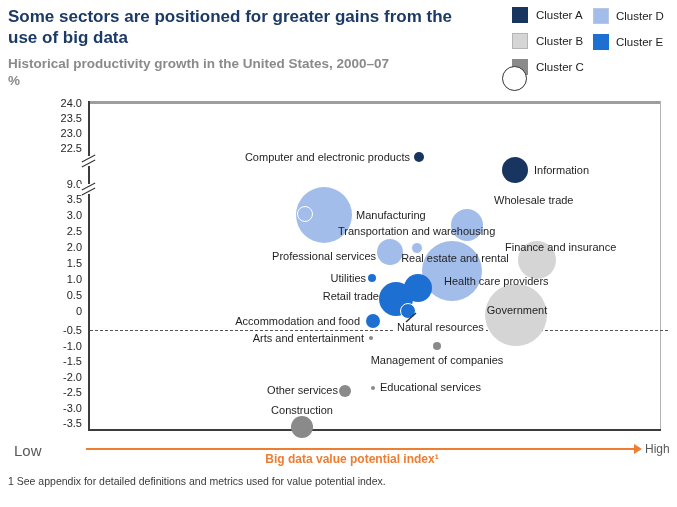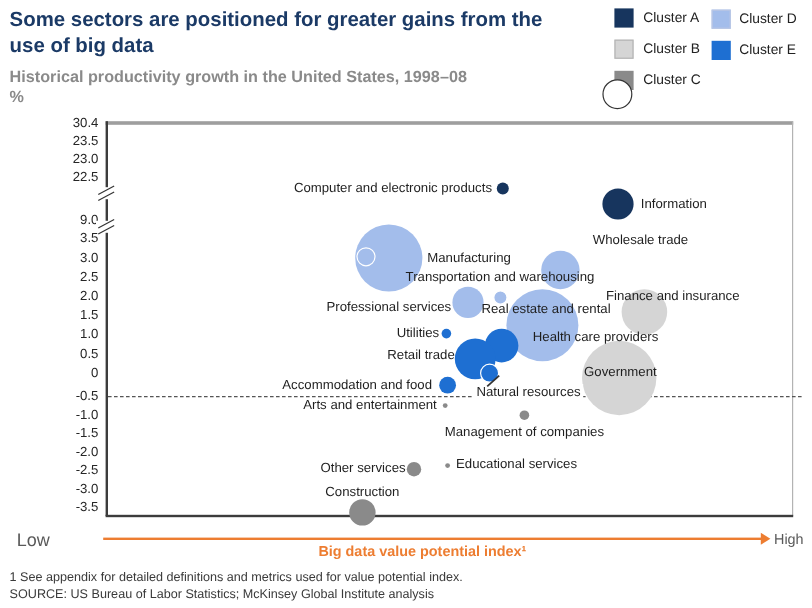--- a/index.html
+++ b/index.html
@@ -43,21 +43,21 @@
   .xtitle{left:152px;top:452px;width:400px;text-align:center;font-size:12px;
           font-weight:bold;color:#ed7d31;}
   .footnote{left:8px;top:474px;font-size:10.5px;color:#3a3a3a;line-height:14px;}
 </style>
 </head>
 <body>
 
 <div class="page">
 
   <div class="abs title">Some sectors are positioned for greater gains from the use of big data</div>
-  <div class="abs subtitle">Historical productivity growth in the United States, 1998–08</div>
+  <div class="abs subtitle">Historical productivity growth in the United States, 2000–07</div>
   <div class="abs unit">%</div>
 
   <div>
     <div class="abs lg-swatch" style="left: 512px; top: 7px; background-color: rgb(23, 53, 94);"></div>
     <div class="abs lg-label" style="left:536px;top:9px">Cluster A</div>
     <div class="abs lg-swatch" style="left: 593px; top: 8px; border: 1px solid rgb(185, 198, 228); box-sizing: border-box; background-color: rgb(163, 189, 235);"></div>
     <div class="abs lg-label" style="left:616px;top:10px">Cluster D</div>
     <div class="abs lg-swatch" style="left: 512px; top: 33px; border: 1px solid rgb(181, 181, 181); box-sizing: border-box; background-color: rgb(213, 213, 213);"></div>
     <div class="abs lg-label" style="left:536px;top:35px">Cluster B</div>
     <div class="abs lg-swatch" style="left: 593px; top: 34px; background-color: rgb(30, 111, 210);"></div>
@@ -71,21 +71,21 @@
 
   <div id="chart-layer">
     <div class="abs frame-top"></div>
     <div class="abs frame-left"></div>
     <div class="abs frame-right"></div>
     <div class="abs frame-bottom"></div>
     <div class="abs dashline"></div>
     <svg id="connector-svg" class="abs">
       <line id="nr-line" stroke="#333" stroke-width="1.5" x1="416" y1="313" x2="406" y2="322"></line>
     </svg>
-  <div class="ytick" style="top: 97px;">30.4</div>
+  <div class="ytick" style="top: 97px;">24.0</div>
       <div class="ytick" style="top: 112px;">23.5</div>
       <div class="ytick" style="top: 127px;">23.0</div>
       <div class="ytick" style="top: 142px;">22.5</div>
       <div class="ytick" style="top: 178px;">9.0</div>
       <div class="ytick" style="top: 193px;">3.5</div>
       <div class="ytick" style="top: 209px;">3.0</div>
       <div class="ytick" style="top: 225px;">2.5</div>
       <div class="ytick" style="top: 241px;">2.0</div>
       <div class="ytick" style="top: 257px;">1.5</div>
       <div class="ytick" style="top: 273px;">1.0</div>
@@ -188,16 +188,15 @@
     </div>
 
   <div class="abs xlow">Low</div>
   <div class="abs xarrow-line"></div>
   <div class="abs xarrow-head"></div>
   <div class="abs xhigh">High</div>
   <div class="abs xtitle">Big data value potential index¹</div>
 
   <div class="abs footnote">
     <div>1  See appendix for detailed definitions and metrics used for value potential index.</div>
-    <div>SOURCE:  US Bureau of Labor Statistics; McKinsey Global Institute analysis</div>
   </div>
 
 </div>
 
 </body></html>

